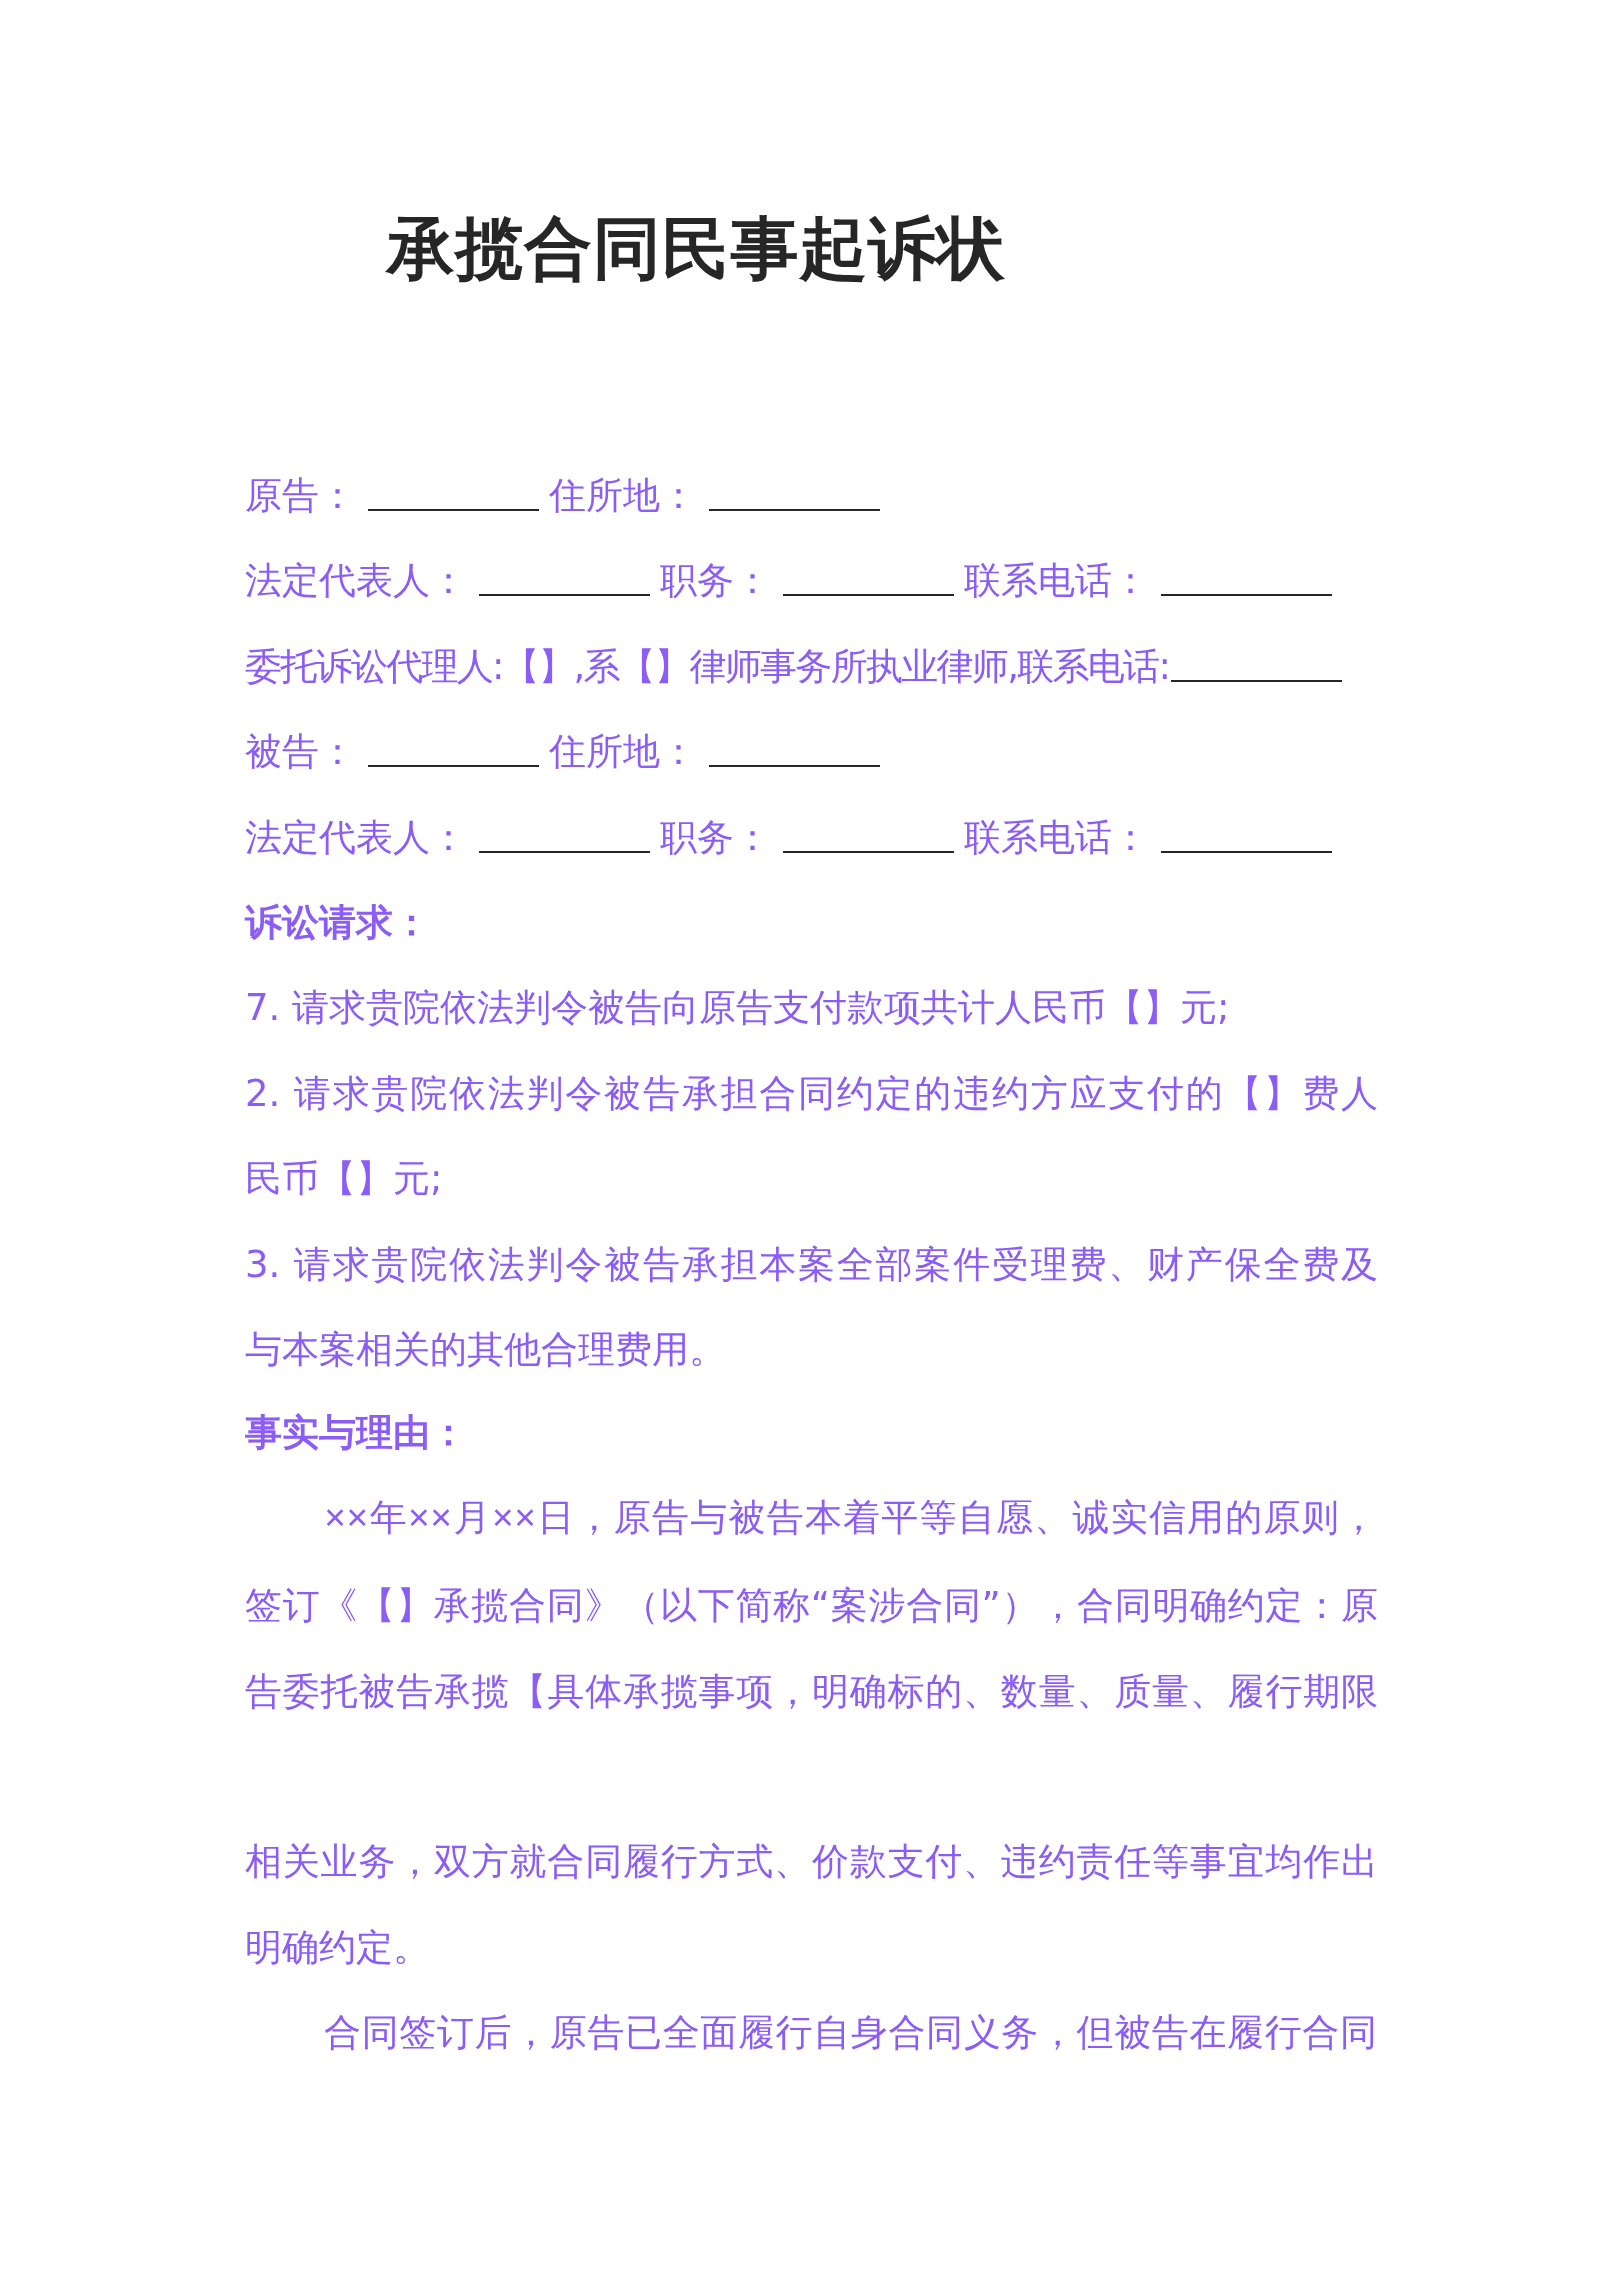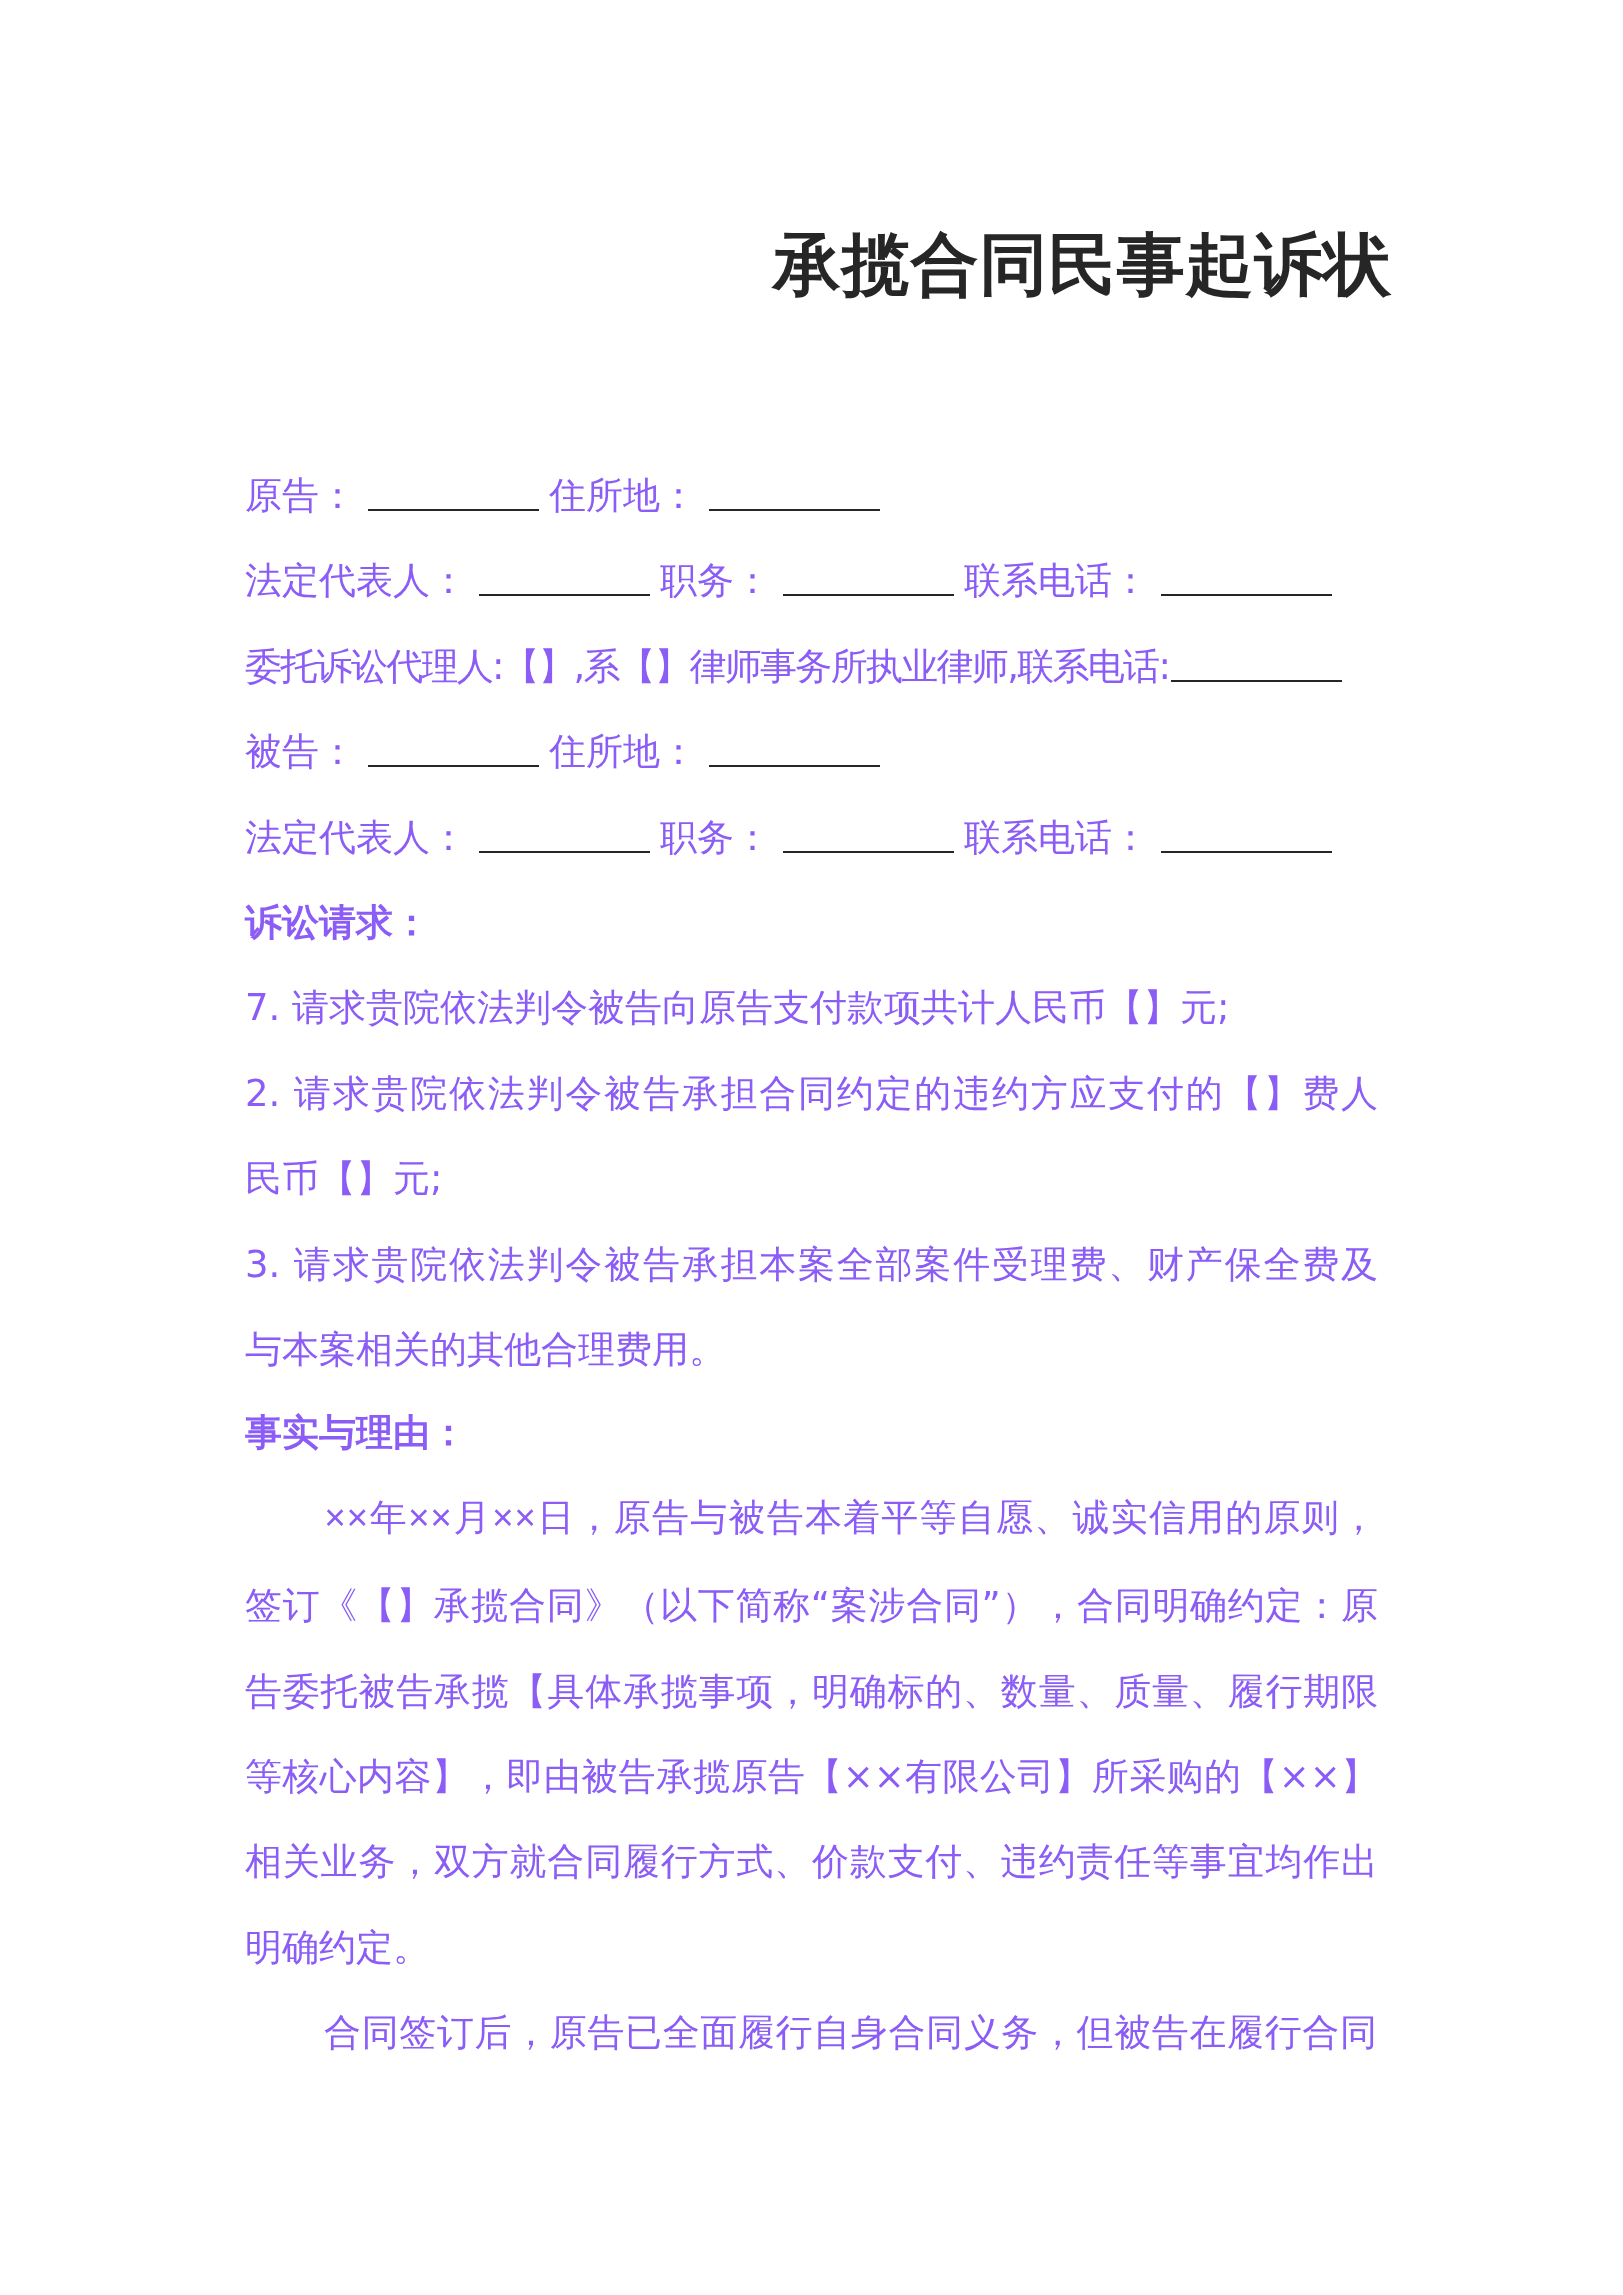--- a/index.html
+++ b/index.html
@@ -19,24 +19,24 @@
       position: absolute;
       left: 0; top: 0;
       width: 1623px;
       height: 2295px;
       background: #ffffff;
     }
     .title {
       position: absolute;
       left: 0;
       width: 1392px;
-      top: 222px;
+      top: 206px;
       height: 85px;
       line-height: 85px;
-      text-align: right;
+      text-align: center;
       font-size: 68px;
       font-weight: bold;
       color: #262626;
       letter-spacing: 0.8px;
     }
     .line {
       position: absolute;
       left: 245px;
       width: 1133px;
       height: 51px;
@@ -112,19 +112,18 @@
   <div class="line justify" style="top:1068px;">2. 请求贵院依法判令被告承担合同约定的违约方应支付的【】费人</div>
   <div class="line" style="top:1153px;">民币【】元;</div>
   <div class="line justify" style="top:1239px;">3. 请求贵院依法判令被告承担本案全部案件受理费、财产保全费及</div>
   <div class="line" style="top:1324px;">与本案相关的其他合理费用。</div>
 
   <div class="line bold" style="top:1407px;">事实与理由：</div>
 
   <div class="line indent justify" style="top:1495px;font-family:Liberation Mono, monospace;">××年××月××日，原告与被告本着平等自愿、诚实信用的原则，</div>
   <div class="line justify" style="top:1580px;">签订《【】承揽合同》（以下简称“案涉合同”），合同明确约定：原</div>
   <div class="line justify" style="top:1666px;">告委托被告承揽【具体承揽事项，明确标的、数量、质量、履行期限</div>
-  <div class="line justify" style="top:1751px;">等核心内容】，即由被告承揽原告【××有限公司】所采购的【××】</div>
   <div class="line justify" style="top:1836px;">相关业务，双方就合同履行方式、价款支付、违约责任等事宜均作出</div>
   <div class="line" style="top:1922px;">明确约定。</div>
   <div class="line indent justify" style="top:2007px;">合同签订后，原告已全面履行自身合同义务，但被告在履行合同</div>
 
 </div>
 
 
 </body></html>

